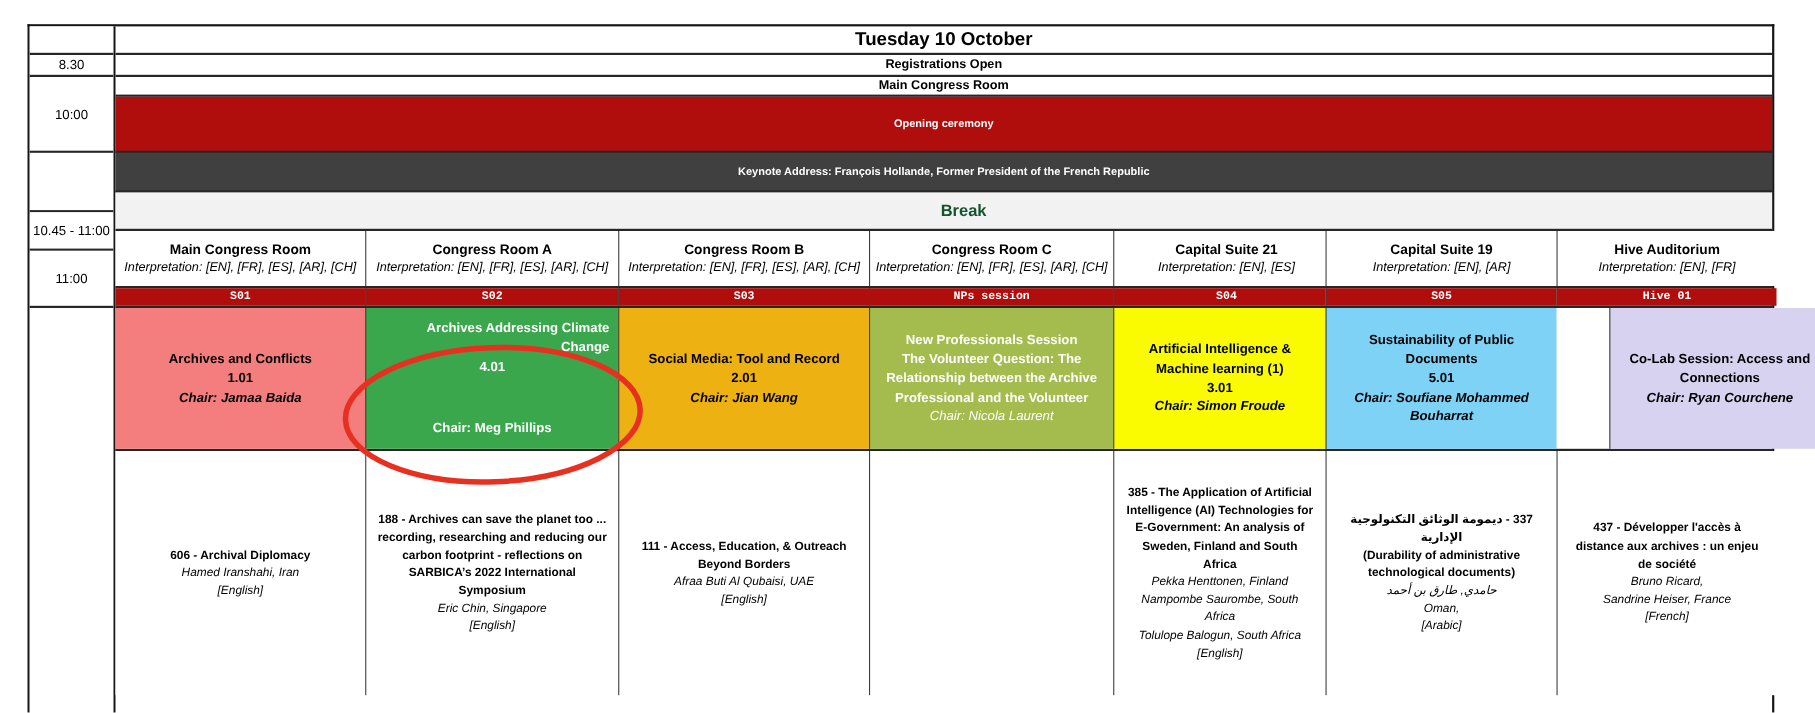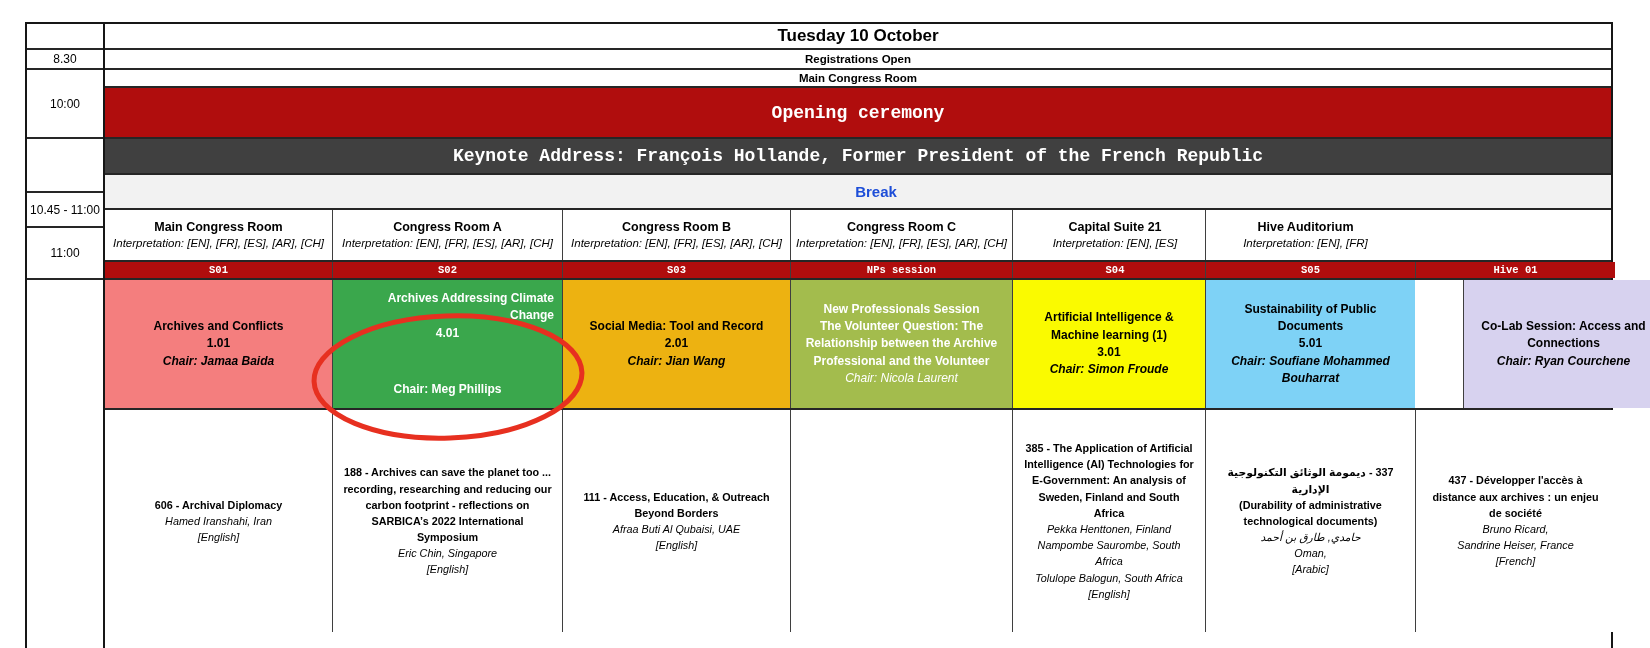--- a/index.html
+++ b/index.html
@@ -10,22 +10,22 @@
   .timecol{flex:0 0 78px;display:flex;flex-direction:column;border-right:2px solid #161616;box-sizing:border-box;}
   .tcell{border-bottom:2px solid #262626;display:flex;align-items:center;justify-content:center;
          font-size:12px;box-sizing:border-box;background:#fff;}
   .tcell:last-child{border-bottom:none;}
   .mainpane{flex:1;display:flex;flex-direction:column;min-width:0;}
   .trow{border-bottom:2px solid #262626;display:flex;align-items:center;justify-content:center;
         box-sizing:border-box;flex:0 0 auto;}
   .trow.last{border-bottom:none;}
   .daytitle{font-weight:bold;font-size:17px;}
   .smallbanner{font-weight:bold;font-size:11.5px;}
-  .bigbanner{font-weight:bold;font-size:18px;color:#fff;font-family:Liberation Mono, monospace;}
-  .breakrow{font-weight:bold;font-size:15px;color:#1d4ed8;padding-left:36px;}
+  .bigbanner{font-weight:bold;font-size:10px;color:#fff;}
+  .breakrow{font-weight:bold;font-size:15px;color:#14532d;padding-left:36px;}
   .cols{display:flex;align-items:stretch;justify-content:flex-start;}
   .col{box-sizing:border-box;min-width:0;}
   .col + .col{border-left:1px solid #3f3f3f;}
   .c0{flex:0 0 227px;} .c1{flex:0 0 230px;} .c2{flex:0 0 228px;} .c3{flex:0 0 222px;}
   .c4{flex:0 0 193px;padding-left:12px;} .c5{flex:0 0 210px;} .c6{flex:0 0 200px;}
   .roomhdr{display:flex;flex-direction:column;align-items:center;justify-content:center;background:#fff;}
   .roomname{font-weight:bold;font-size:12.5px;line-height:1.35;}
   .interp{font-style:italic;font-size:11.5px;line-height:1.35;}
   .codebar{display:flex;align-items:center;justify-content:center;color:#fff;
            font-weight:bold;font-size:10.5px;font-family:Liberation Mono, monospace;}
@@ -80,20 +80,24 @@
           <div class="roomname">Congress Room B</div>
           <div class="interp">Interpretation: [EN], [FR], [ES], [AR], [CH]</div>
         </div>
         <div class="col c3 roomhdr">
           <div class="roomname">Congress Room C</div>
           <div class="interp">Interpretation: [EN], [FR], [ES], [AR], [CH]</div>
         </div>
         <div class="col c4 roomhdr">
           <div class="roomname">Capital Suite 21</div>
           <div class="interp">Interpretation: [EN], [ES]</div>
+        </div>
+        <div class="col c5 roomhdr">
+          <div class="roomname">Capital Suite 19</div>
+          <div class="interp">Interpretation: [EN], [AR]</div>
         </div>
         <div class="col c6 roomhdr">
           <div class="roomname">Hive Auditorium</div>
           <div class="interp">Interpretation: [EN], [FR]</div>
         </div>
       </div>
 
       <div class="trow cols" style="height:18px">
         <div class="col c0 codebar" style="background-color: rgb(176, 13, 13);">S01</div>
         <div class="col c1 codebar" style="background-color: rgb(176, 13, 13);">S02</div>

